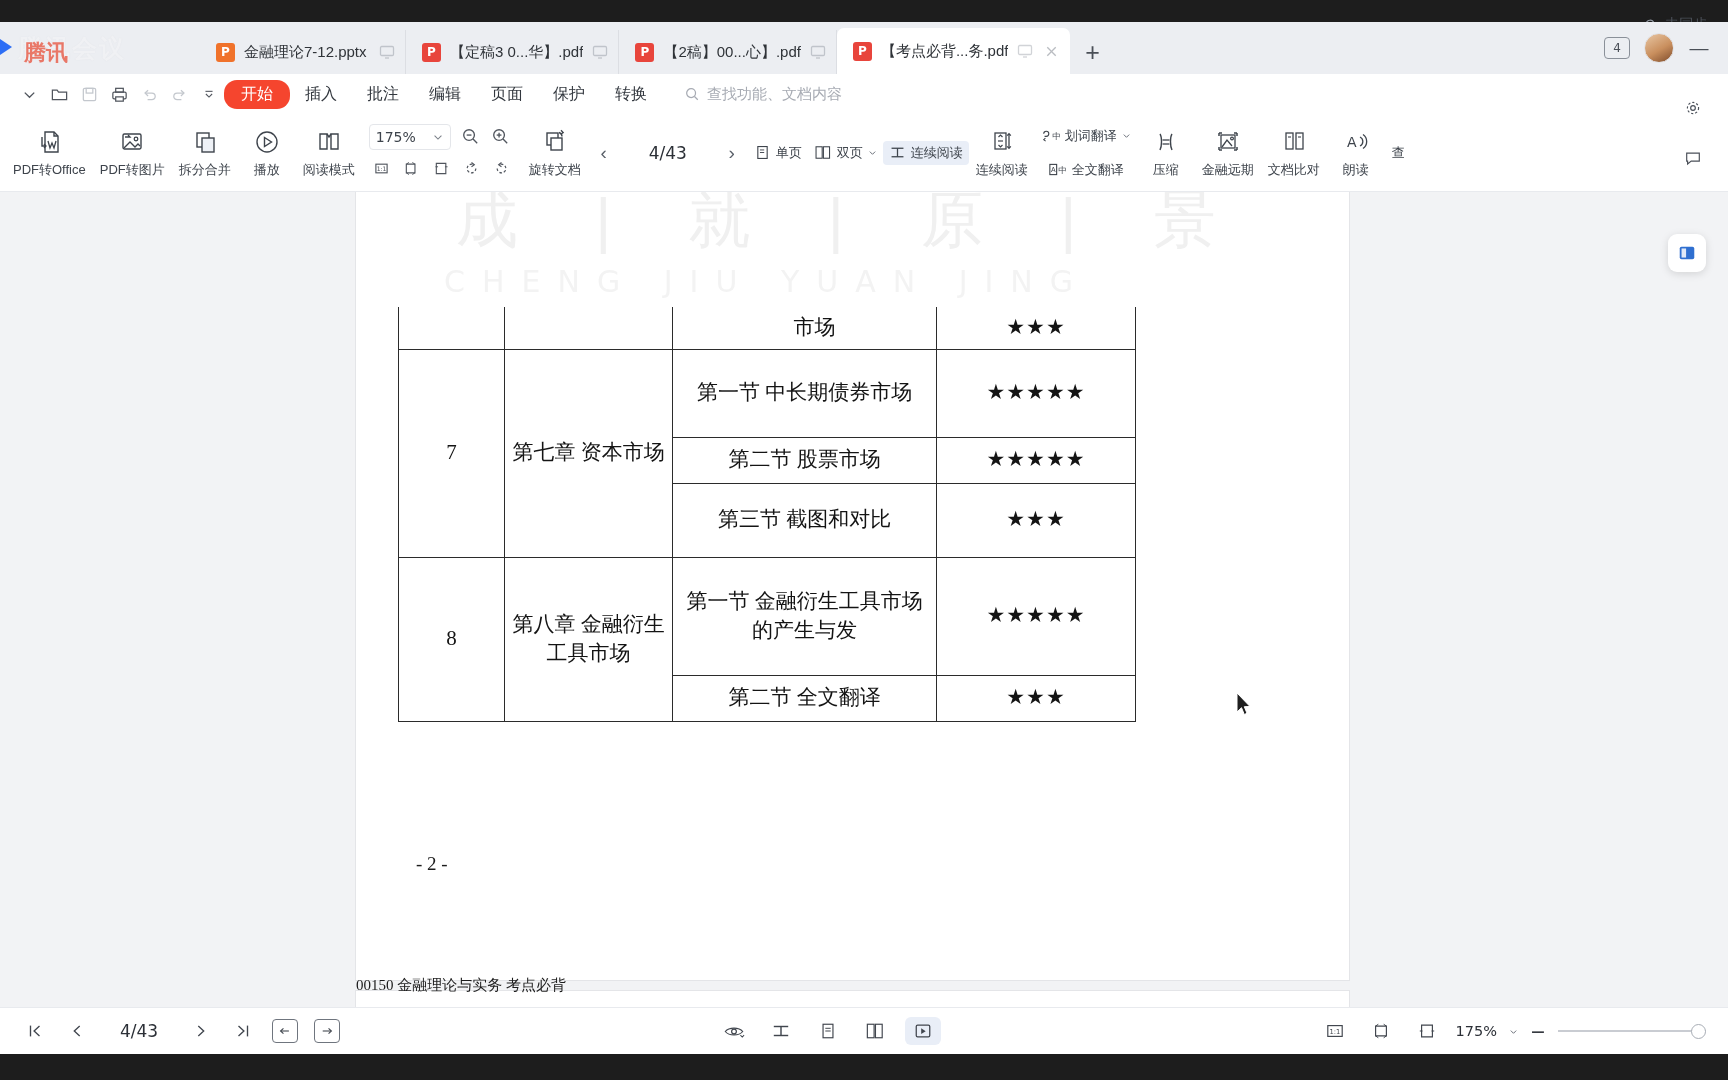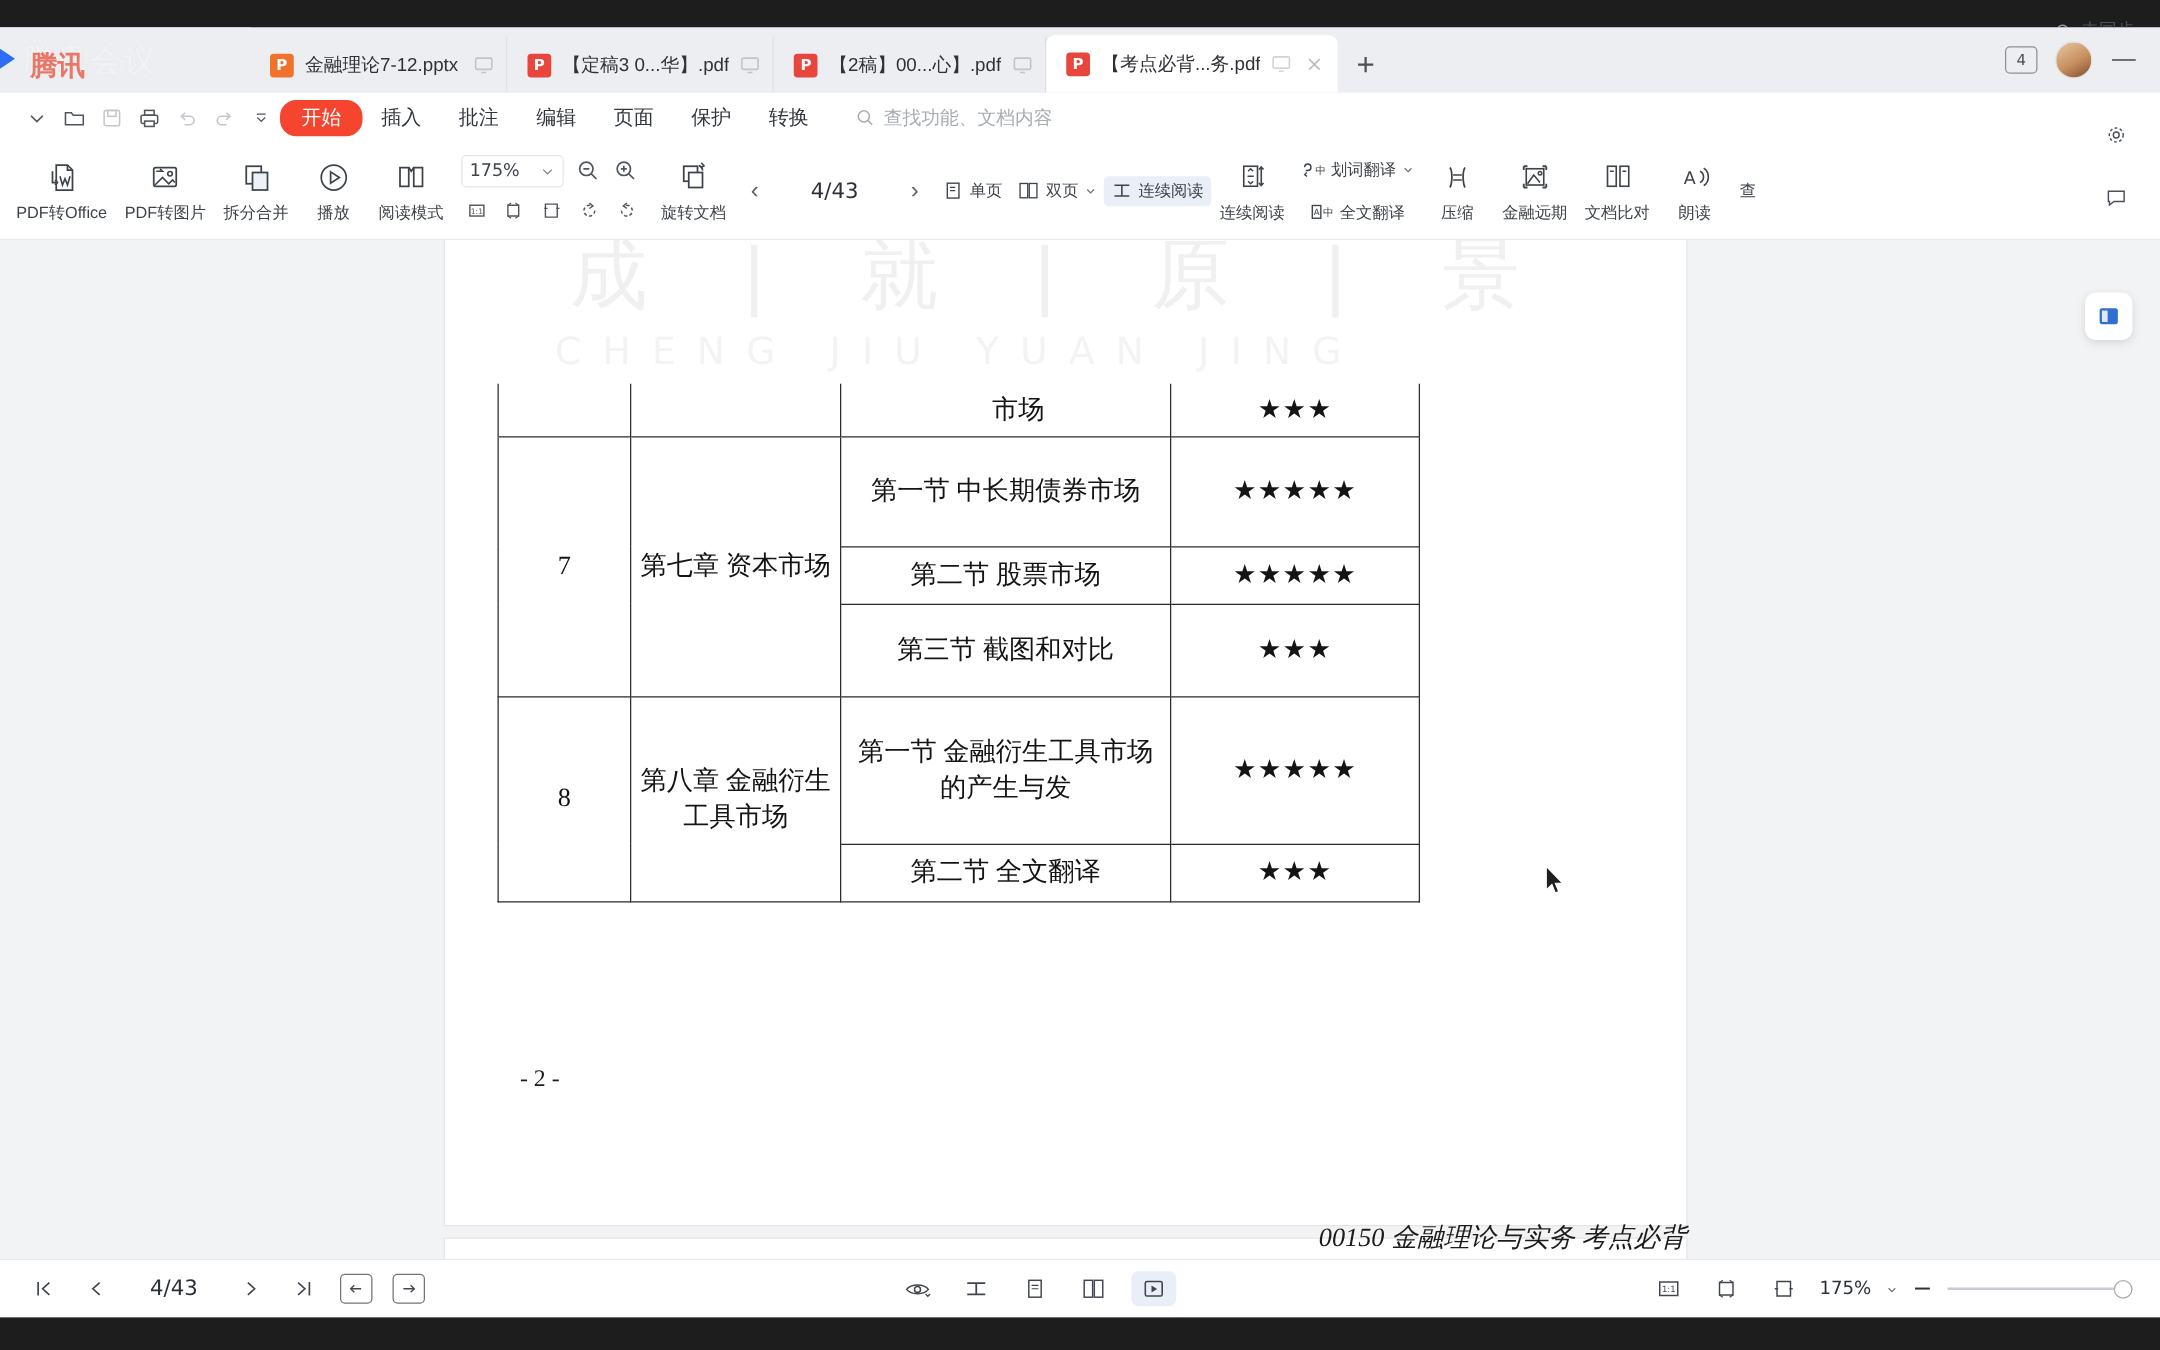--- a/index.html
+++ b/index.html
@@ -152,23 +152,22 @@
 
   .wm {
     position: absolute; pointer-events: none; user-select: none;
     color: #f0f0f0; white-space: nowrap; font-weight: 500;
   }
   .wm1 { left: 100px; top: 196px; font-size: 62px; letter-spacing: 30px; }
   .wm2 { left: 88px; top: 282px; font-size: 30px; letter-spacing: 17px; color: #f3f3f3;
     font-family: "DejaVu Sans", sans-serif; }
 
   .doc-title {
-    text-align: right; font-size: 21px; color: #1c1c1c;
+    text-align: left; font-size: 15px; color: #1c1c1c;
     font-family: "Liberation Serif", "DejaVu Serif", serif;
-    font-style: italic;
   }
 
   table.tbl {
     border-collapse: collapse; table-layout: fixed;
     font-family: "Liberation Serif", "DejaVu Serif", serif;
     color: #141414;
   }
   table.tbl td {
     border: 1.6px solid #2b2b2b;
     text-align: center; vertical-align: middle;

